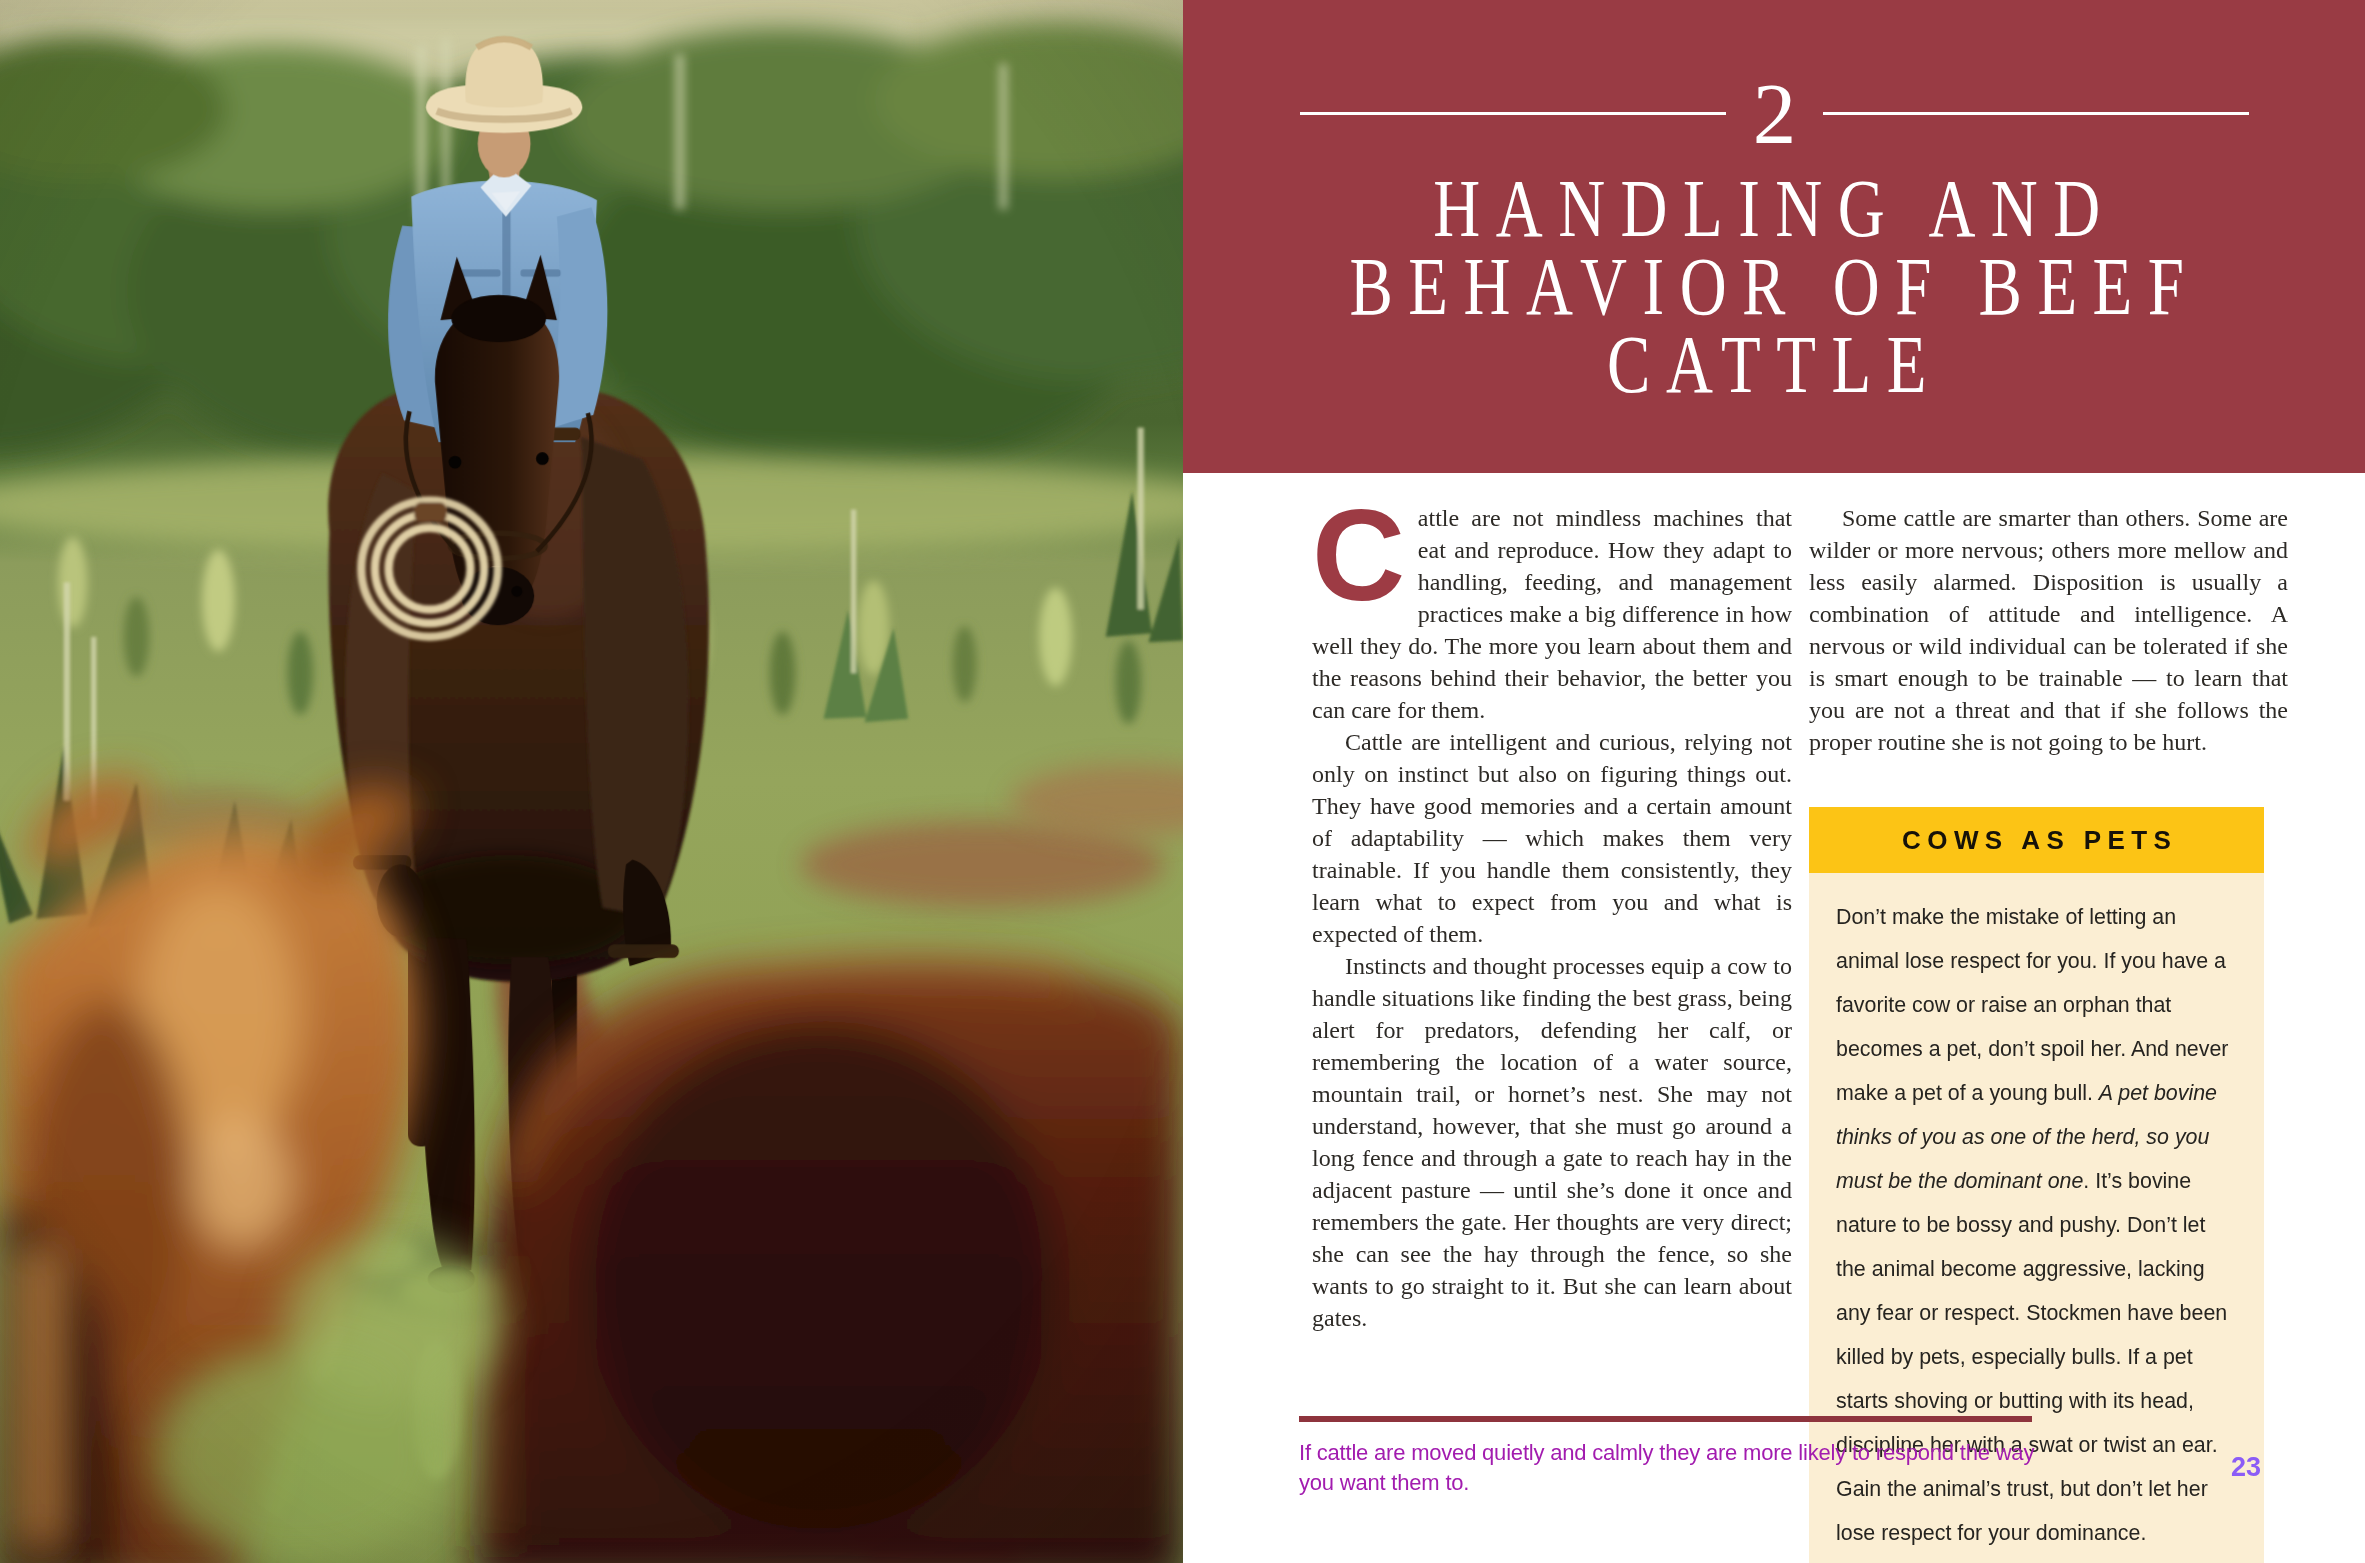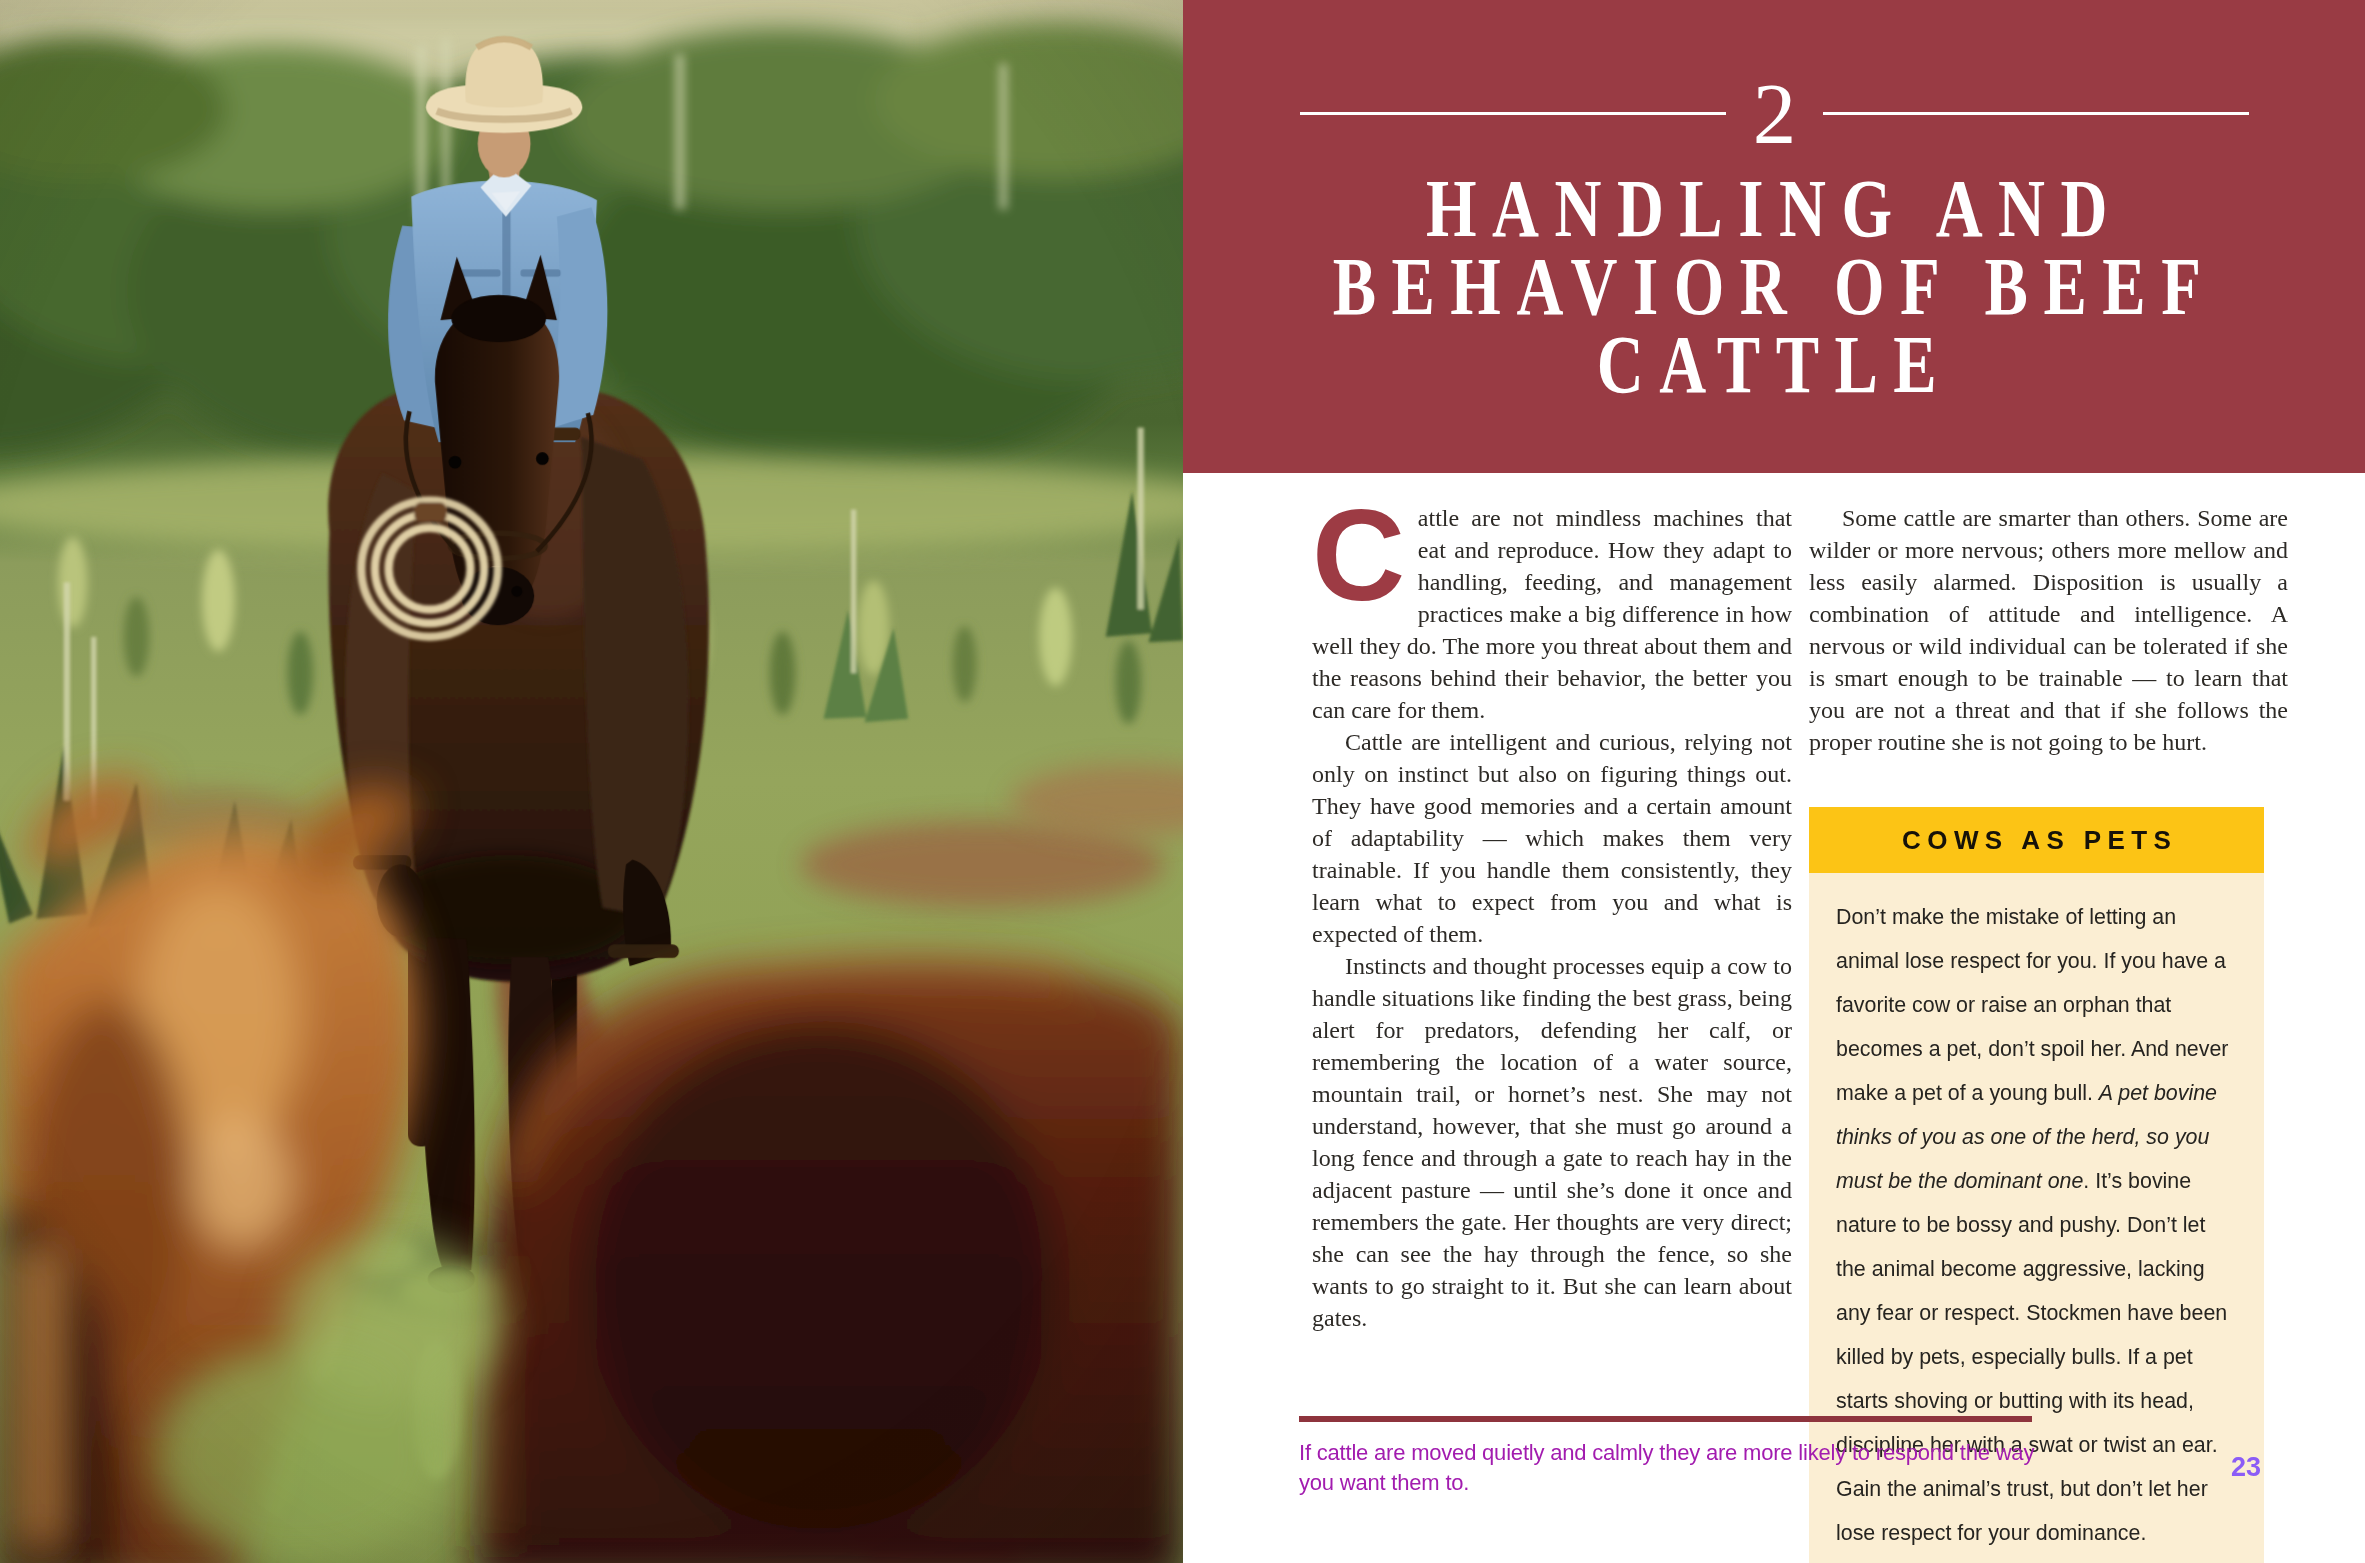--- a/index.html
+++ b/index.html
@@ -16,21 +16,21 @@
   .page{position:absolute;left:1183px;top:0;width:1183px;height:1563px;background:#ffffff;}
 
   
   .chapter-band{position:absolute;top:0;left:0;width:1183px;height:473px;background:var(--maroon,#993b44);}
   .chapter-number-row{position:absolute;top:66px;left:0;width:100%;height:95px;
       display:flex;align-items:center;justify-content:center;}
   .chapter-rule{height:3.6px;background:var(--title_white,#fff);width:426px;}
   .chapter-number{color:var(--title_white,#fff);font-family:"Liberation Serif",serif;
       font-size:87px;line-height:87px;padding:0 27px;font-style:normal;}
   .chapter-title{position:absolute;top:169px;left:0;width:100%;text-align:center;
-      color:var(--title_white,#fff);font-family:"Liberation Serif",serif;font-weight:bold;
+      color:var(--title_white,#fff);font-family:"Liberation Serif",serif;font-weight:normal;
       font-size:65px;letter-spacing:15.5px;}
   .chapter-title .line{display:block;line-height:78px;transform:scaleY(1.27);transform-origin:center;}
 
   
   .col1{position:absolute;left:129px;top:502px;width:480px;}
   .col2{position:absolute;left:626px;top:502px;width:479px;}
   p.body{margin:0;font-size:24px;line-height:32px;text-align:justify;color:var(--body_ink,#2d2a26);}
   p.body + p.body{text-indent:33px;}
   .dropcap{float:left;font-family:"Liberation Sans",sans-serif;font-weight:bold;
       font-size:129px;line-height:93px;color:var(--dropcap_maroon,#9d3b44);margin:7.3px 12.7px 0 0;}
@@ -298,21 +298,21 @@
         <div class="chapter-rule"></div>
       </div>
       <h1 class="chapter-title" style="margin:0;">
         <span class="line">HANDLING AND</span>
         <span class="line">BEHAVIOR OF BEEF</span>
         <span class="line">CATTLE</span>
       </h1>
     </div>
 
     <div class="col1">
-      <p class="body"><span class="dropcap">C</span><span>attle are not mindless machines that eat and reproduce. How they adapt to handling, feeding, and management practices make a big difference in how well they do. The more you threat about them and the reasons behind their behavior, the better you can care for them.</span></p>
+      <p class="body"><span class="dropcap">C</span><span>attle are not mindless machines that eat and reproduce. How they adapt to handling, feeding, and management practices make a big difference in how well they do. The more you learn about them and the reasons behind their behavior, the better you can care for them.</span></p>
       <p class="body">Cattle are intelligent and curious, relying not only on instinct but also on figuring things out. They have good memories and a certain amount of adaptability — which makes them very trainable. If you handle them consistently, they learn what to expect from you and what is expected of them.</p>
       <p class="body">Instincts and thought processes equip a cow to handle situations like finding the best grass, being alert for predators, defending her calf, or remembering the location of a water source, mountain trail, or hornet’s nest. She may not understand, however, that she must go around a long fence and through a gate to reach hay in the adjacent pasture — until she’s done it once and remembers the gate. Her thoughts are very direct; she can see the hay through the fence, so she wants to go straight to it. But she can learn about gates.</p>
     </div>
 
     <div class="col2">
       <p class="body" style="text-indent:33px;">Some cattle are smarter than others. Some are wilder or more nervous; others more mellow and less easily alarmed. Disposition is usually a combination of attitude and intelligence. A nervous or wild individual can be tolerated if she is smart enough to be trainable — to learn that you are not a threat and that if she follows the proper routine she is not going to be hurt.</p>
 
       <div class="sidebar">
         <div class="sidebar-header">COWS AS PETS</div>
         <div class="sidebar-body"><span>Don’t make the mistake of letting an animal lose respect for you. If you have a favorite cow or raise an orphan that becomes a pet, don’t spoil her. And never make a pet of a young bull. </span><span class="em">A pet bovine thinks of you as one of the herd, so you must be the dominant one</span><span>. It’s bovine nature to be bossy and pushy. Don’t let the animal become aggressive, lacking any fear or respect. Stockmen have been killed by pets, especially bulls. If a pet starts shoving or butting with its head, discipline her with a swat or twist an ear. Gain the animal’s trust, but don’t let her lose respect for your dominance.</span></div>

